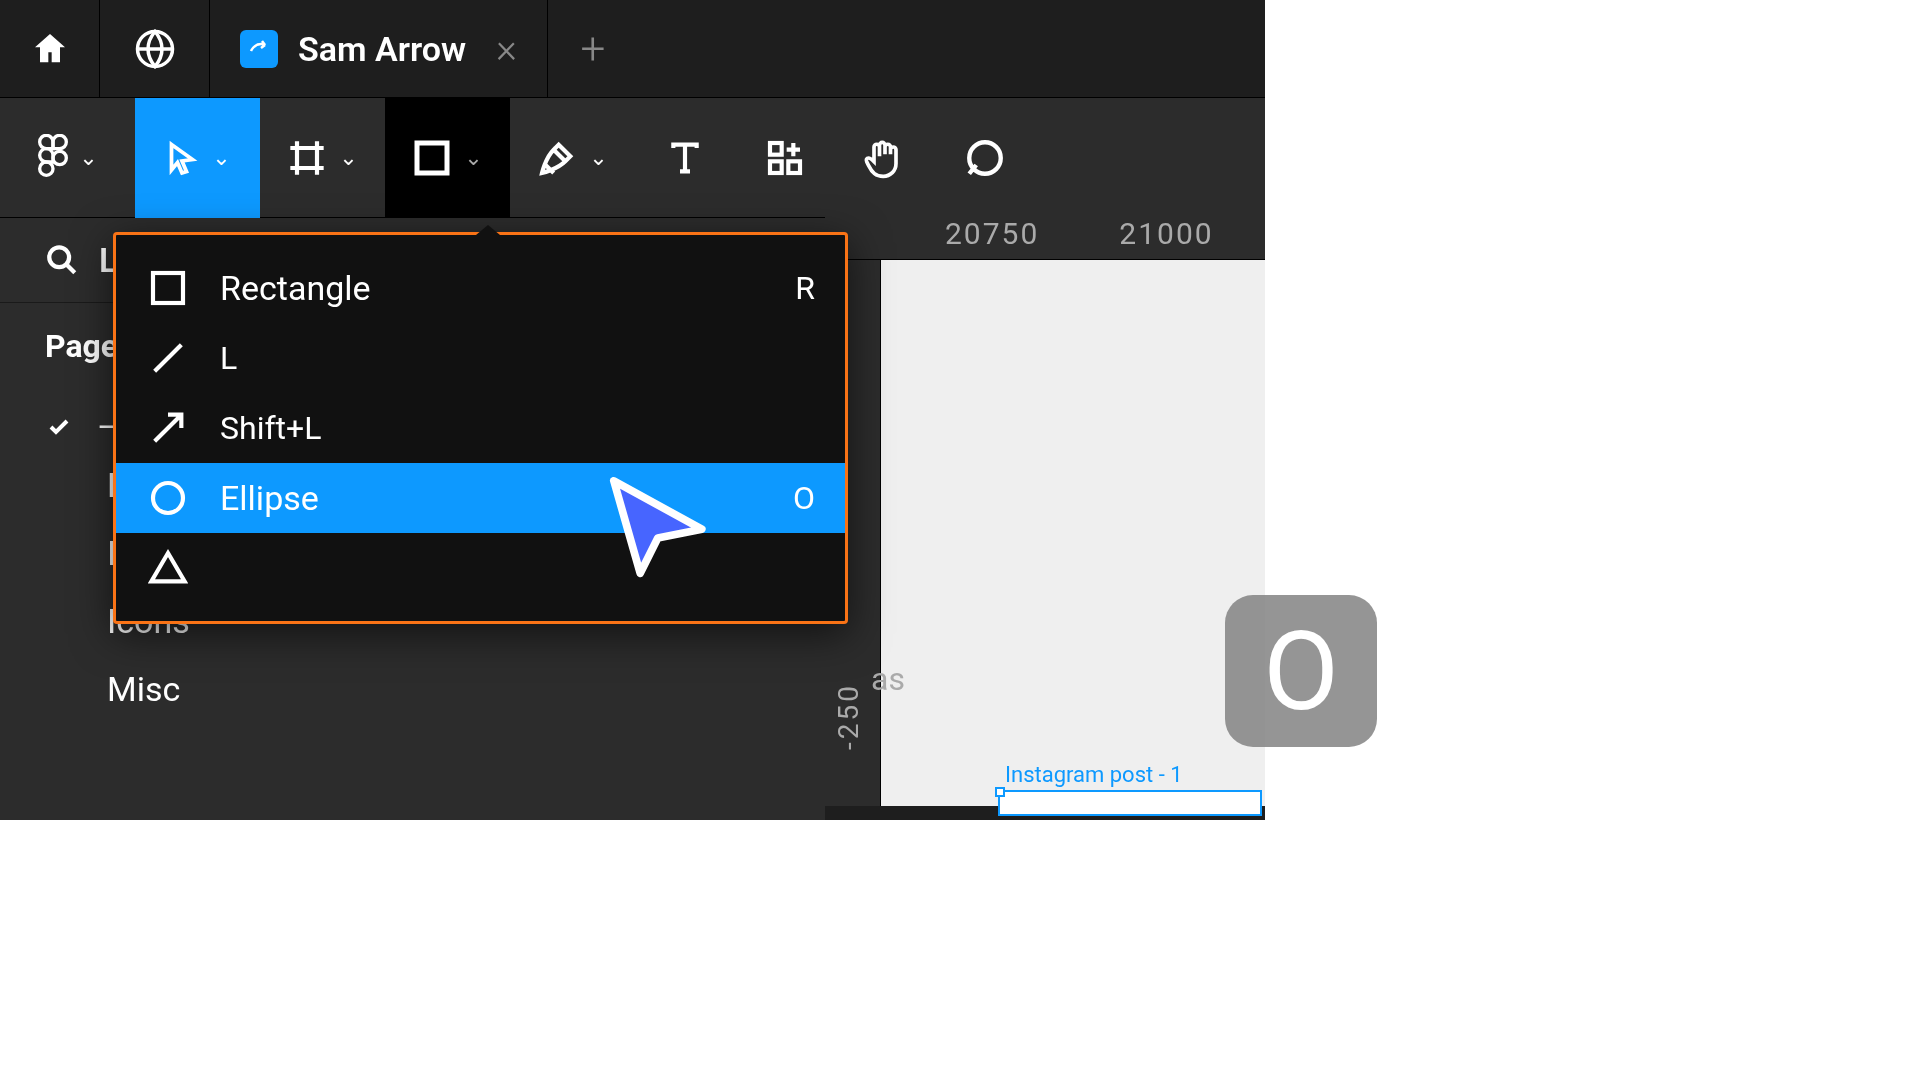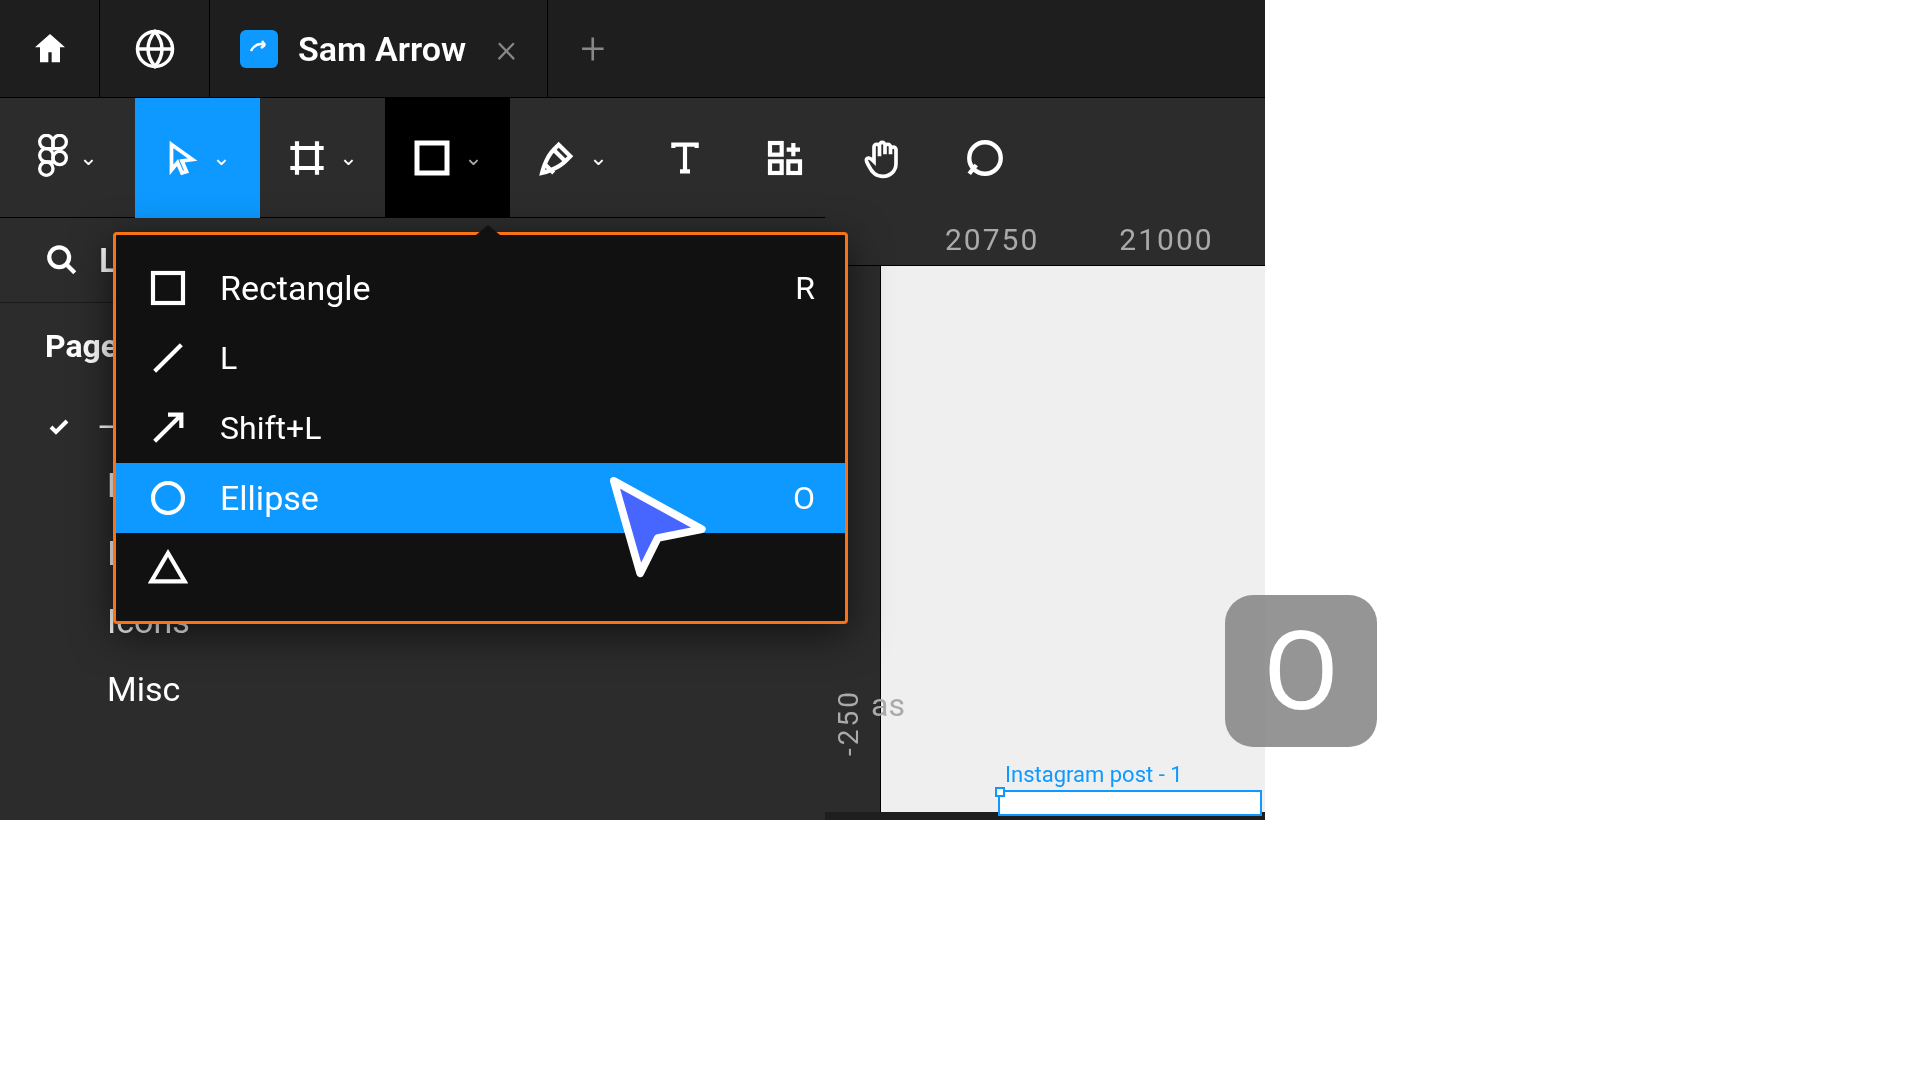--- a/index.html
+++ b/index.html
@@ -174,21 +174,21 @@
     }
     .page-name {
       color: #fff;
       font-size: 34px;
       padding-left: 62px;
     }
     
     .canvas-area {
       position: absolute;
       left: 825px;
-      top: 210px;
+      top: 204px;
       width: 440px;
       height: 602px;
       background: #701a75;
     }
     .ruler-top {
       height: 56px;
       background: #2c2c2c;
       display: flex;
       align-items: flex-start;
       padding-top: 12px;
@@ -224,21 +224,20 @@
     .ruler-left .rl {
       position: absolute;
       transform: rotate(-90deg);
       transform-origin: center;
       letter-spacing: 3px;
     }
     .canvas-label {
       position: absolute;
       color: #aaa;
       font-size: 32px;
-      margin-top: 20px;
     }
     
     .shape-menu {
       position: absolute;
       left: 113px;
       top: 232px;
       width: 735px;
       background: #111;
       border: 3px solid #f97316;
       border-radius: 4px;

